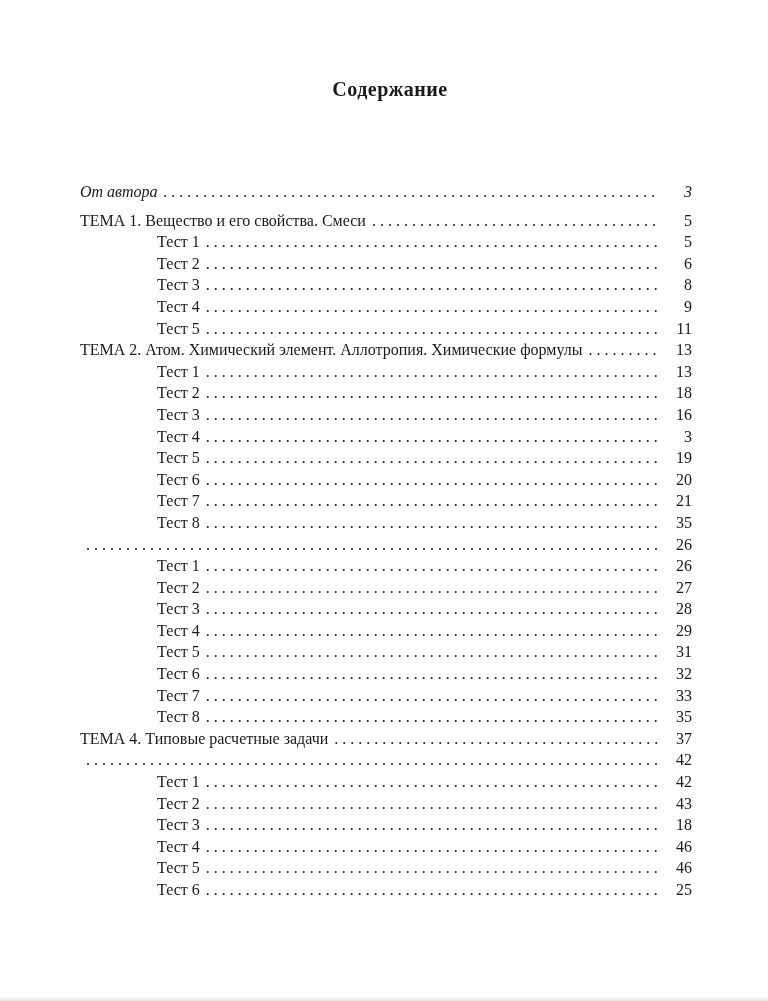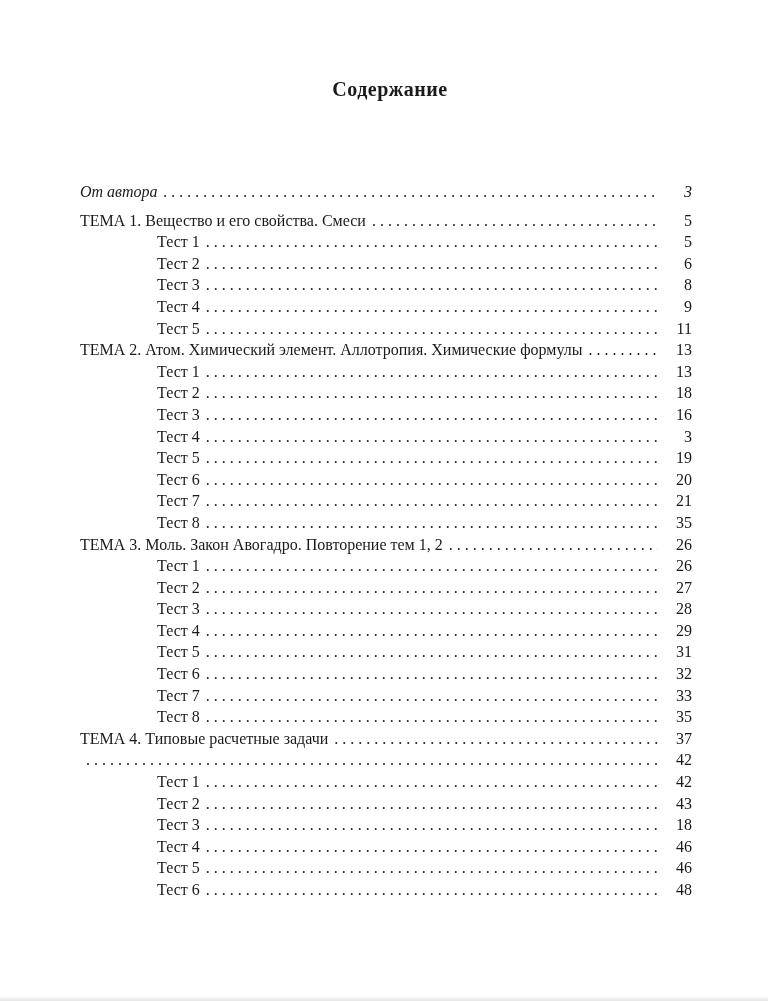--- a/index.html
+++ b/index.html
@@ -149,21 +149,20 @@
     <span class="toc-label">Тест 7</span>
     <span class="toc-leader"></span>
     <span class="toc-page">21</span>
   </div>
       <div class="toc-row indent-1">
     <span class="toc-label">Тест 8</span>
     <span class="toc-leader"></span>
     <span class="toc-page">35</span>
   </div>
       <div class="toc-row indent-0 bold">
-    <span class="toc-label">ТЕМА 3. Моль. Закон Авогадро. Повторение тем 1, 2</span>
     <span class="toc-leader"></span>
     <span class="toc-page">26</span>
   </div>
       <div class="toc-row indent-1">
     <span class="toc-label">Тест 1</span>
     <span class="toc-leader"></span>
     <span class="toc-page">26</span>
   </div>
       <div class="toc-row indent-1">
     <span class="toc-label">Тест 2</span>
@@ -230,18 +229,18 @@
     <span class="toc-page">46</span>
   </div>
       <div class="toc-row indent-1">
     <span class="toc-label">Тест 5</span>
     <span class="toc-leader"></span>
     <span class="toc-page">46</span>
   </div>
       <div class="toc-row indent-1">
     <span class="toc-label">Тест 6</span>
     <span class="toc-leader"></span>
-    <span class="toc-page">48</span>
+    <span class="toc-page">25</span>
   </div>
     </div>
 
   <div class="scan-edge"></div>
 </div>
 
 </body></html>

